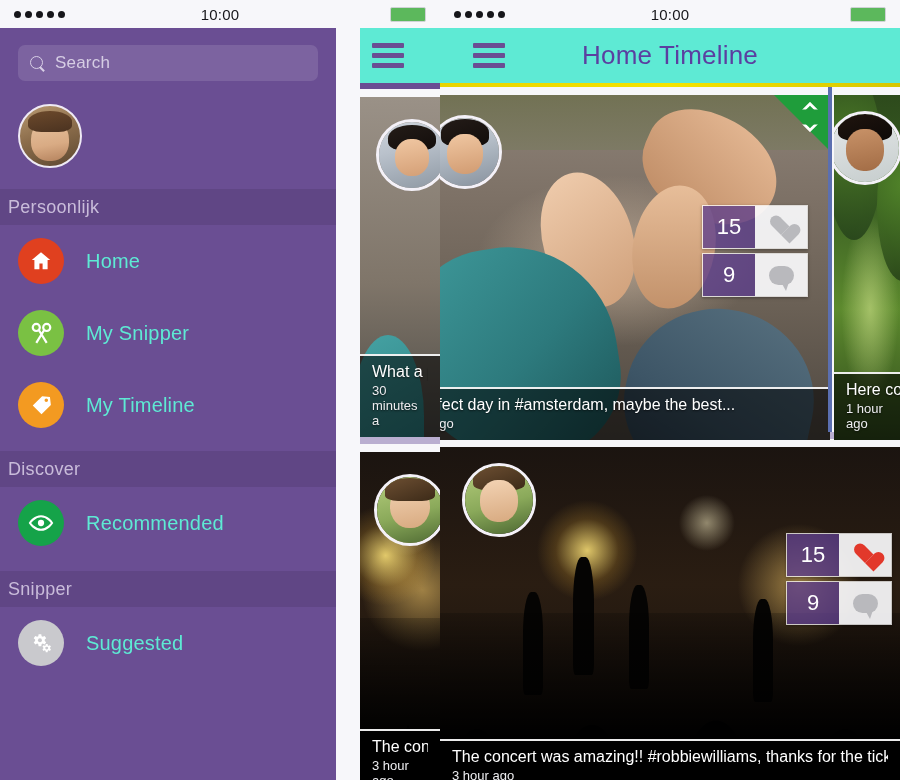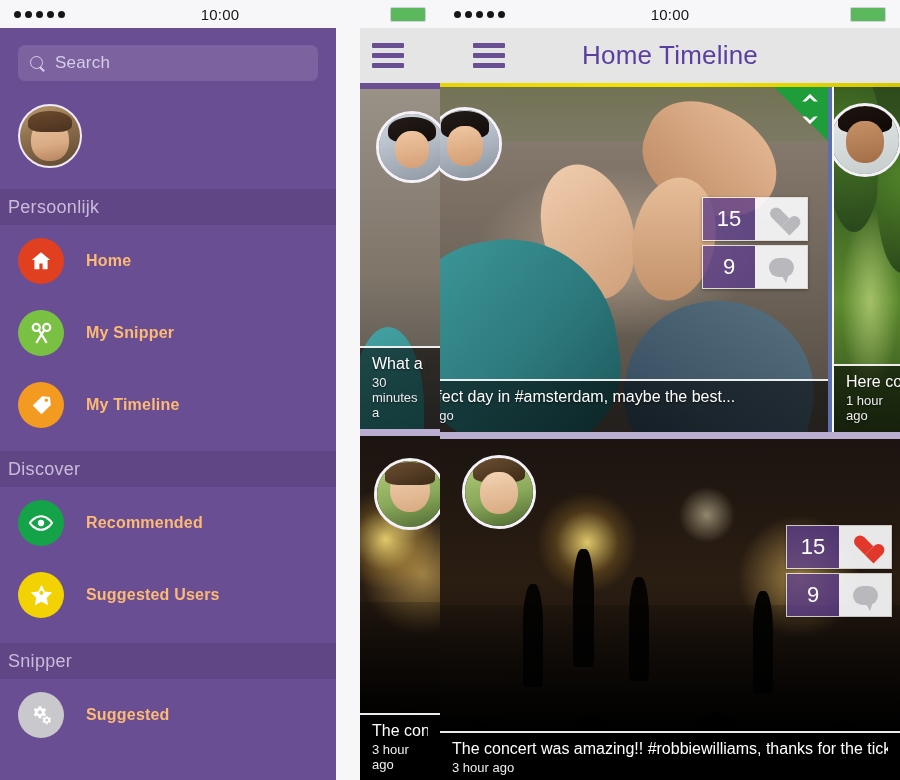--- a/index.html
+++ b/index.html
@@ -70,41 +70,41 @@
 
   .sect-head {
     background: rgba(0,0,0,0.09); height: 36px; display: flex; align-items: center;
     padding-left: 8px; color: #c9bcda; font-size: 18px; font-weight: 300; letter-spacing: .3px;
   }
   .menu-item { display: flex; align-items: center; gap: 22px; padding: 13px 0 13px 18px; }
   .mi-icon {
     width: 46px; height: 46px; border-radius: 50%; flex: 0 0 auto;
     display: flex; align-items: center; justify-content: center; color: #fff;
   }
-  .mi-label { color: #fdba74; font-size: 16px; font-weight: 700; letter-spacing: .2px; }
+  .mi-label { color: #5eead4; font-size: 20px; font-weight: 400; letter-spacing: .2px; }
 
   
   .phone-right {
     position: absolute; left: 440px; top: 0; width: 460px; height: 780px;
     overflow: hidden; background: #f7f7fa;
   }
   .navbar {
-    height: 55px; background: #e5e5e5; display: flex; align-items: center;
+    height: 55px; background: #5eead4; display: flex; align-items: center;
     position: relative;
   }
   .burger { margin-left: 33px; display: flex; flex-direction: column; gap: 5px; }
   .burger i { display: block; width: 32px; height: 5px; background: #6a4e93; border-radius: 1px; }
   .nav-title {
     position: absolute; left: 0; right: 0; text-align: center;
     color: #5b3fa0; font-size: 26px; font-weight: 300; letter-spacing: .2px;
   }
   .gold-rule { height: 4px; background: linear-gradient(90deg,#e8d400,#f5e400,#d6c600); }
 
   .feed { position: relative; }
-  .card { position: relative; overflow: hidden; }
+  .card { position: relative; overflow: hidden; margin-top: 8px; }
 
   .photo { position: absolute; inset: 0; }
   
   .ph-couple {
     background:
       radial-gradient(ellipse 55% 40% at 48% 48%, rgba(255,228,200,0.45) 0%, rgba(0,0,0,0) 62%),
       linear-gradient(180deg,#8d8277 0%,#7d7166 30%,#6a6055 62%,#4e4740 100%);
   }
   .ph-couple .teal1 {
     position: absolute; left: -4%; bottom: -6%; width: 52%; height: 62%;
@@ -372,29 +372,20 @@
       <div class="menu-item">
         <div class="mi-icon" style="background:#15a349;">
           <svg width="26" height="26" viewBox="0 0 24 24" fill="none" stroke="#fff" stroke-width="1.9" aria-hidden="true">
             <path d="M1.8 12S5.6 5.8 12 5.8 22.2 12 22.2 12 18.4 18.2 12 18.2 1.8 12 1.8 12z"></path>
             <circle cx="12" cy="12" r="2.9" fill="#fff" stroke="none"></circle>
           </svg>
         </div>
         <div class="mi-label">Recommended</div>
       </div>
 
-      <div class="menu-item">
-        <div class="mi-icon" style="background:#f2d203;">
-          <svg width="27" height="27" viewBox="0 0 24 24" fill="#fff" aria-hidden="true">
-            <path d="M12 2.4l2.9 6.1 6.6.9-4.8 4.6 1.2 6.6L12 17.5 6.1 20.6l1.2-6.6L2.5 9.4l6.6-.9z"></path>
-            <circle cx="12" cy="9.6" r="1.9" fill="#f2d203"></circle>
-          </svg>
-        </div>
-        <div class="mi-label">Suggested Users</div>
-      </div>
 
       <div class="sect-head" style="margin-top:12px;">Snipper</div>
 
       <div class="menu-item">
         <div class="mi-icon" style="background:#c9c9cd;">
           <svg width="25" height="25" viewBox="0 0 24 24" fill="#fff" aria-hidden="true">
             <path d="M9.2 3.1 8.9 5a4.6 4.6 0 0 0-1.1.6L6 4.8 4.5 7l1.4 1.2a4.6 4.6 0 0 0 0 1.3L4.5 10.7 6 12.9l1.8-.8c.34.26.71.46 1.1.6l.3 1.9h2.6l.3-1.9c.39-.14.76-.34 1.1-.6l1.8.8 1.5-2.2-1.4-1.2a4.6 4.6 0 0 0 0-1.3L16.5 7 15 4.8l-1.8.8a4.6 4.6 0 0 0-1.1-.6l-.3-1.9z"></path>
             <circle cx="10.5" cy="8.9" r="1.9" fill="#c9c9cd"></circle>
             <path d="M16.1 12.4l-.2 1.4c-.3.1-.5.2-.8.4l-1.2-.6-1 1.5.9.8c0 .3 0 .6 0 .9l-.9.8 1 1.5 1.2-.6c.2.2.5.3.8.4l.2 1.4h1.8l.2-1.4c.3-.1.5-.2.8-.4l1.2.6 1-1.5-.9-.8c0-.3 0-.6 0-.9l.9-.8-1-1.5-1.2.6c-.2-.2-.5-.3-.8-.4l-.2-1.4z"></path>
             <circle cx="17" cy="16.4" r="1.4" fill="#c9c9cd"></circle>

